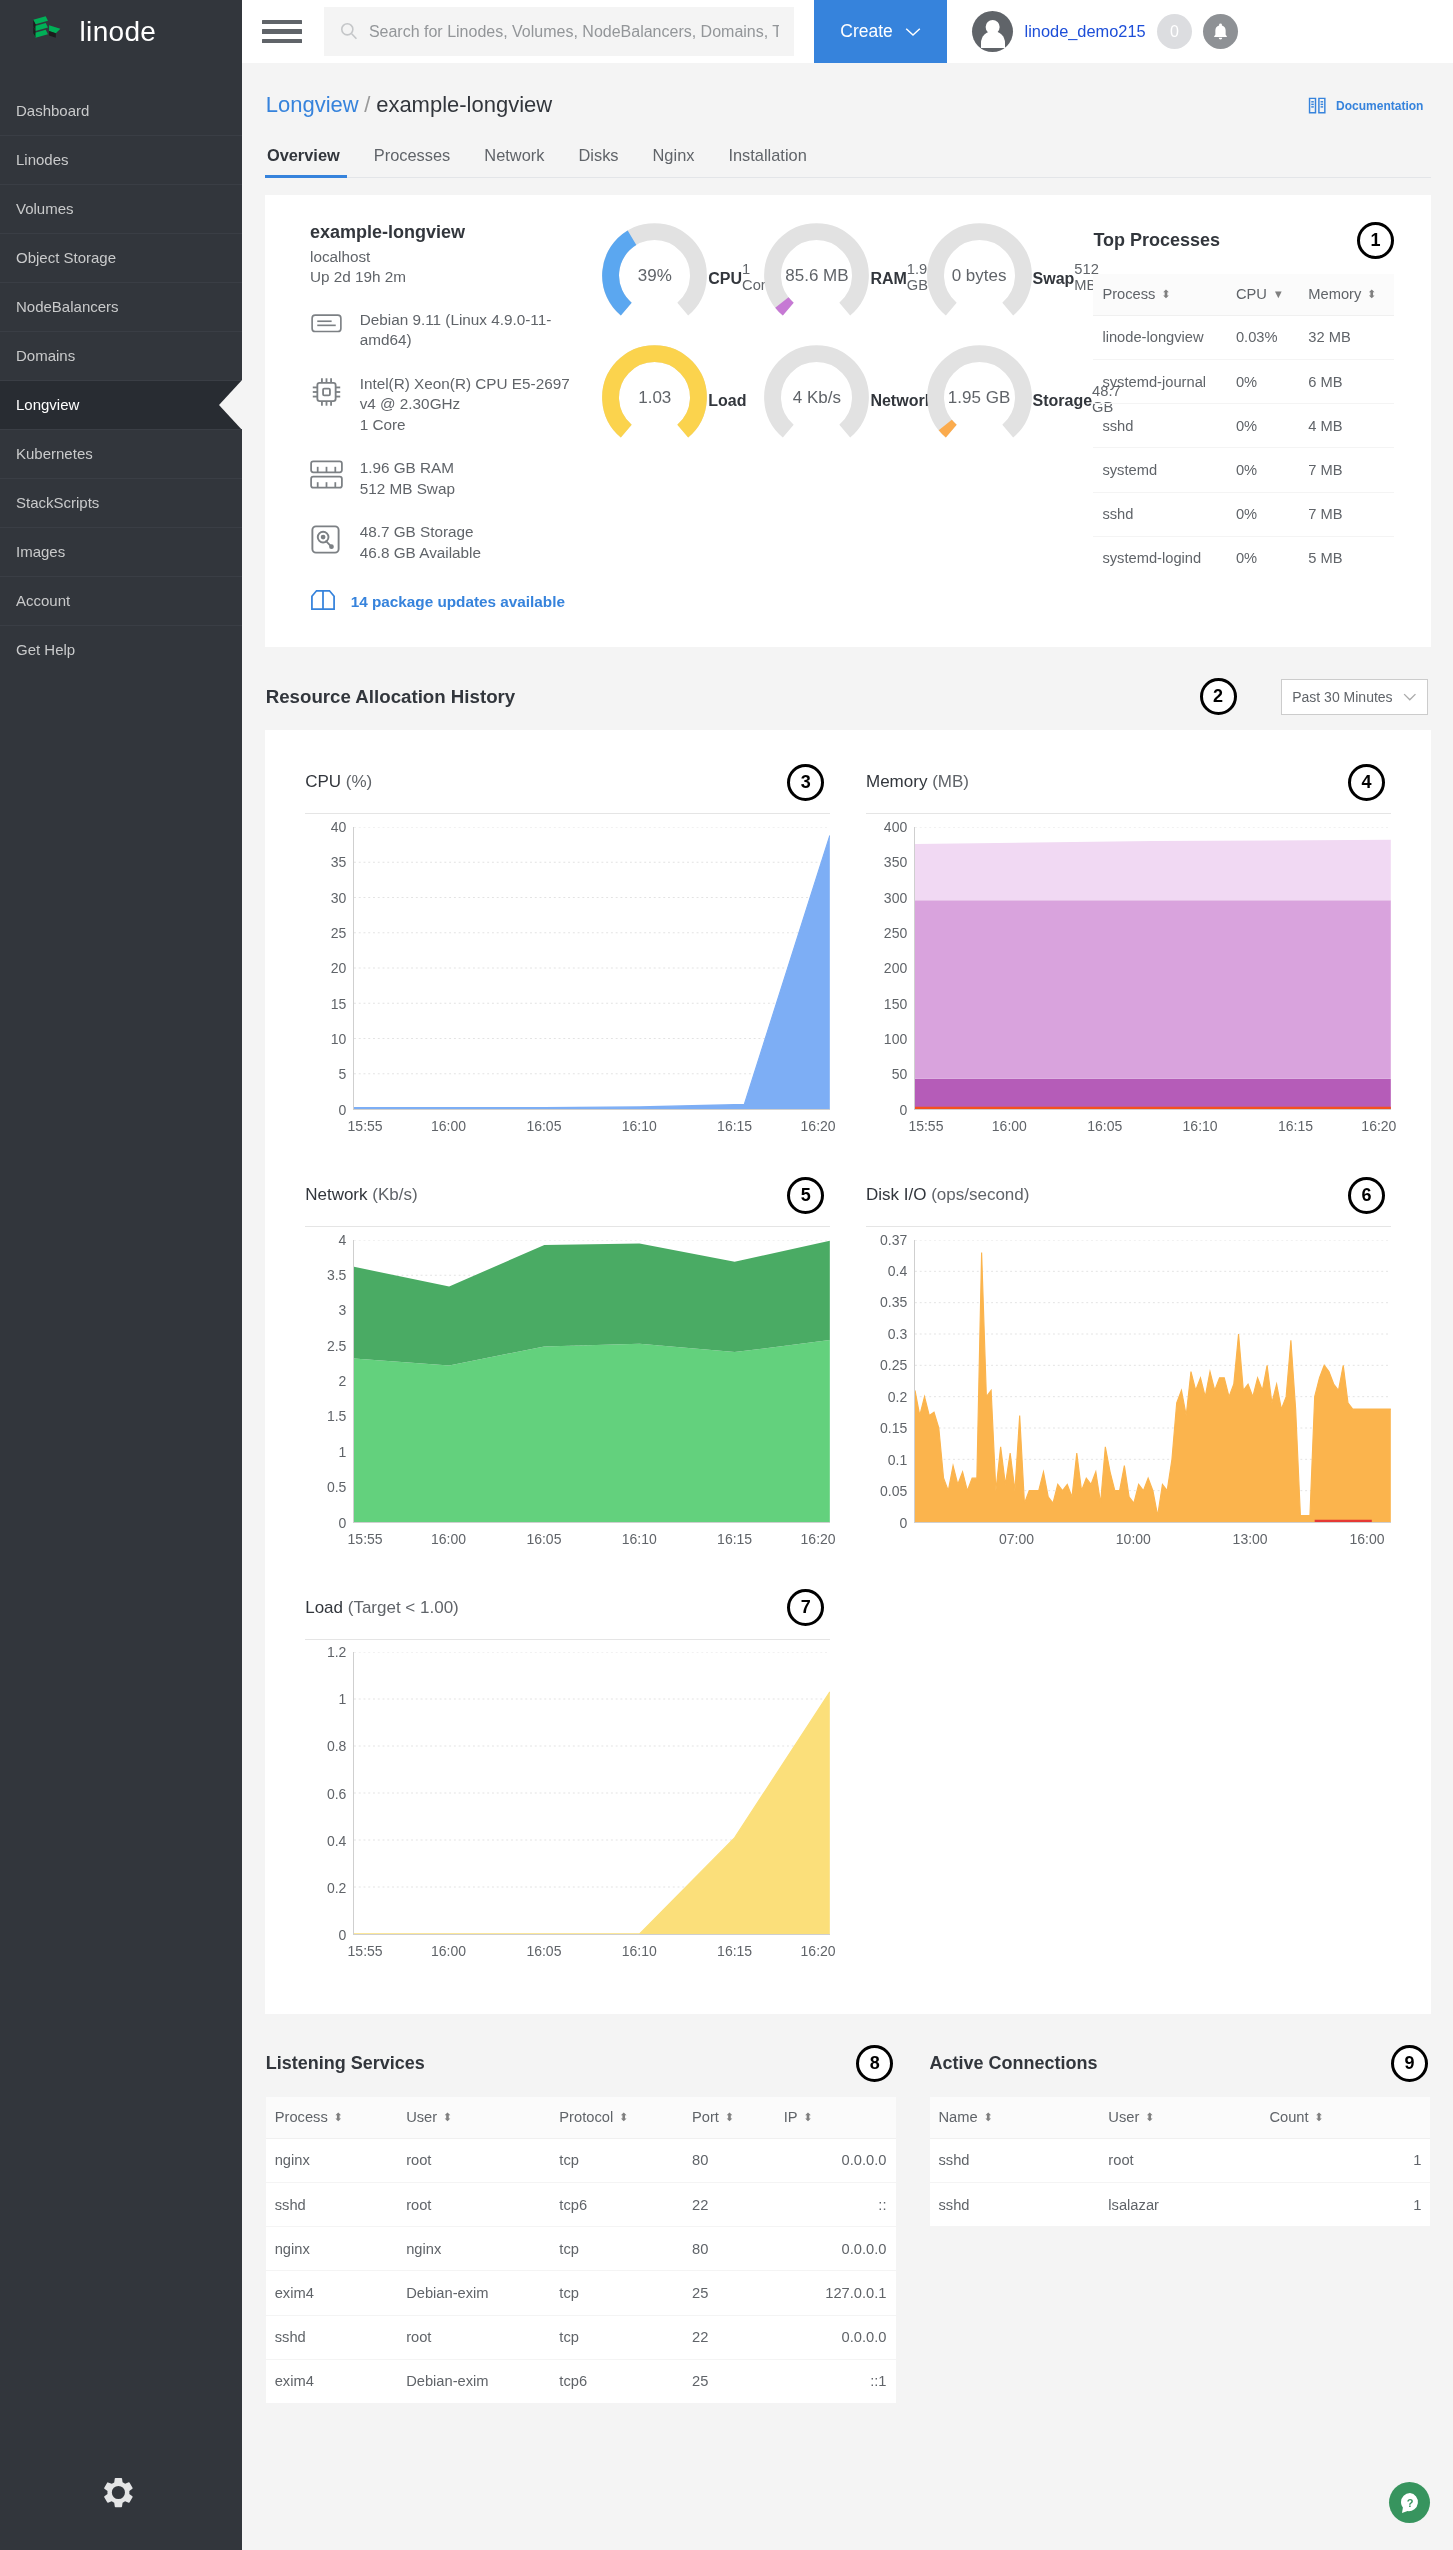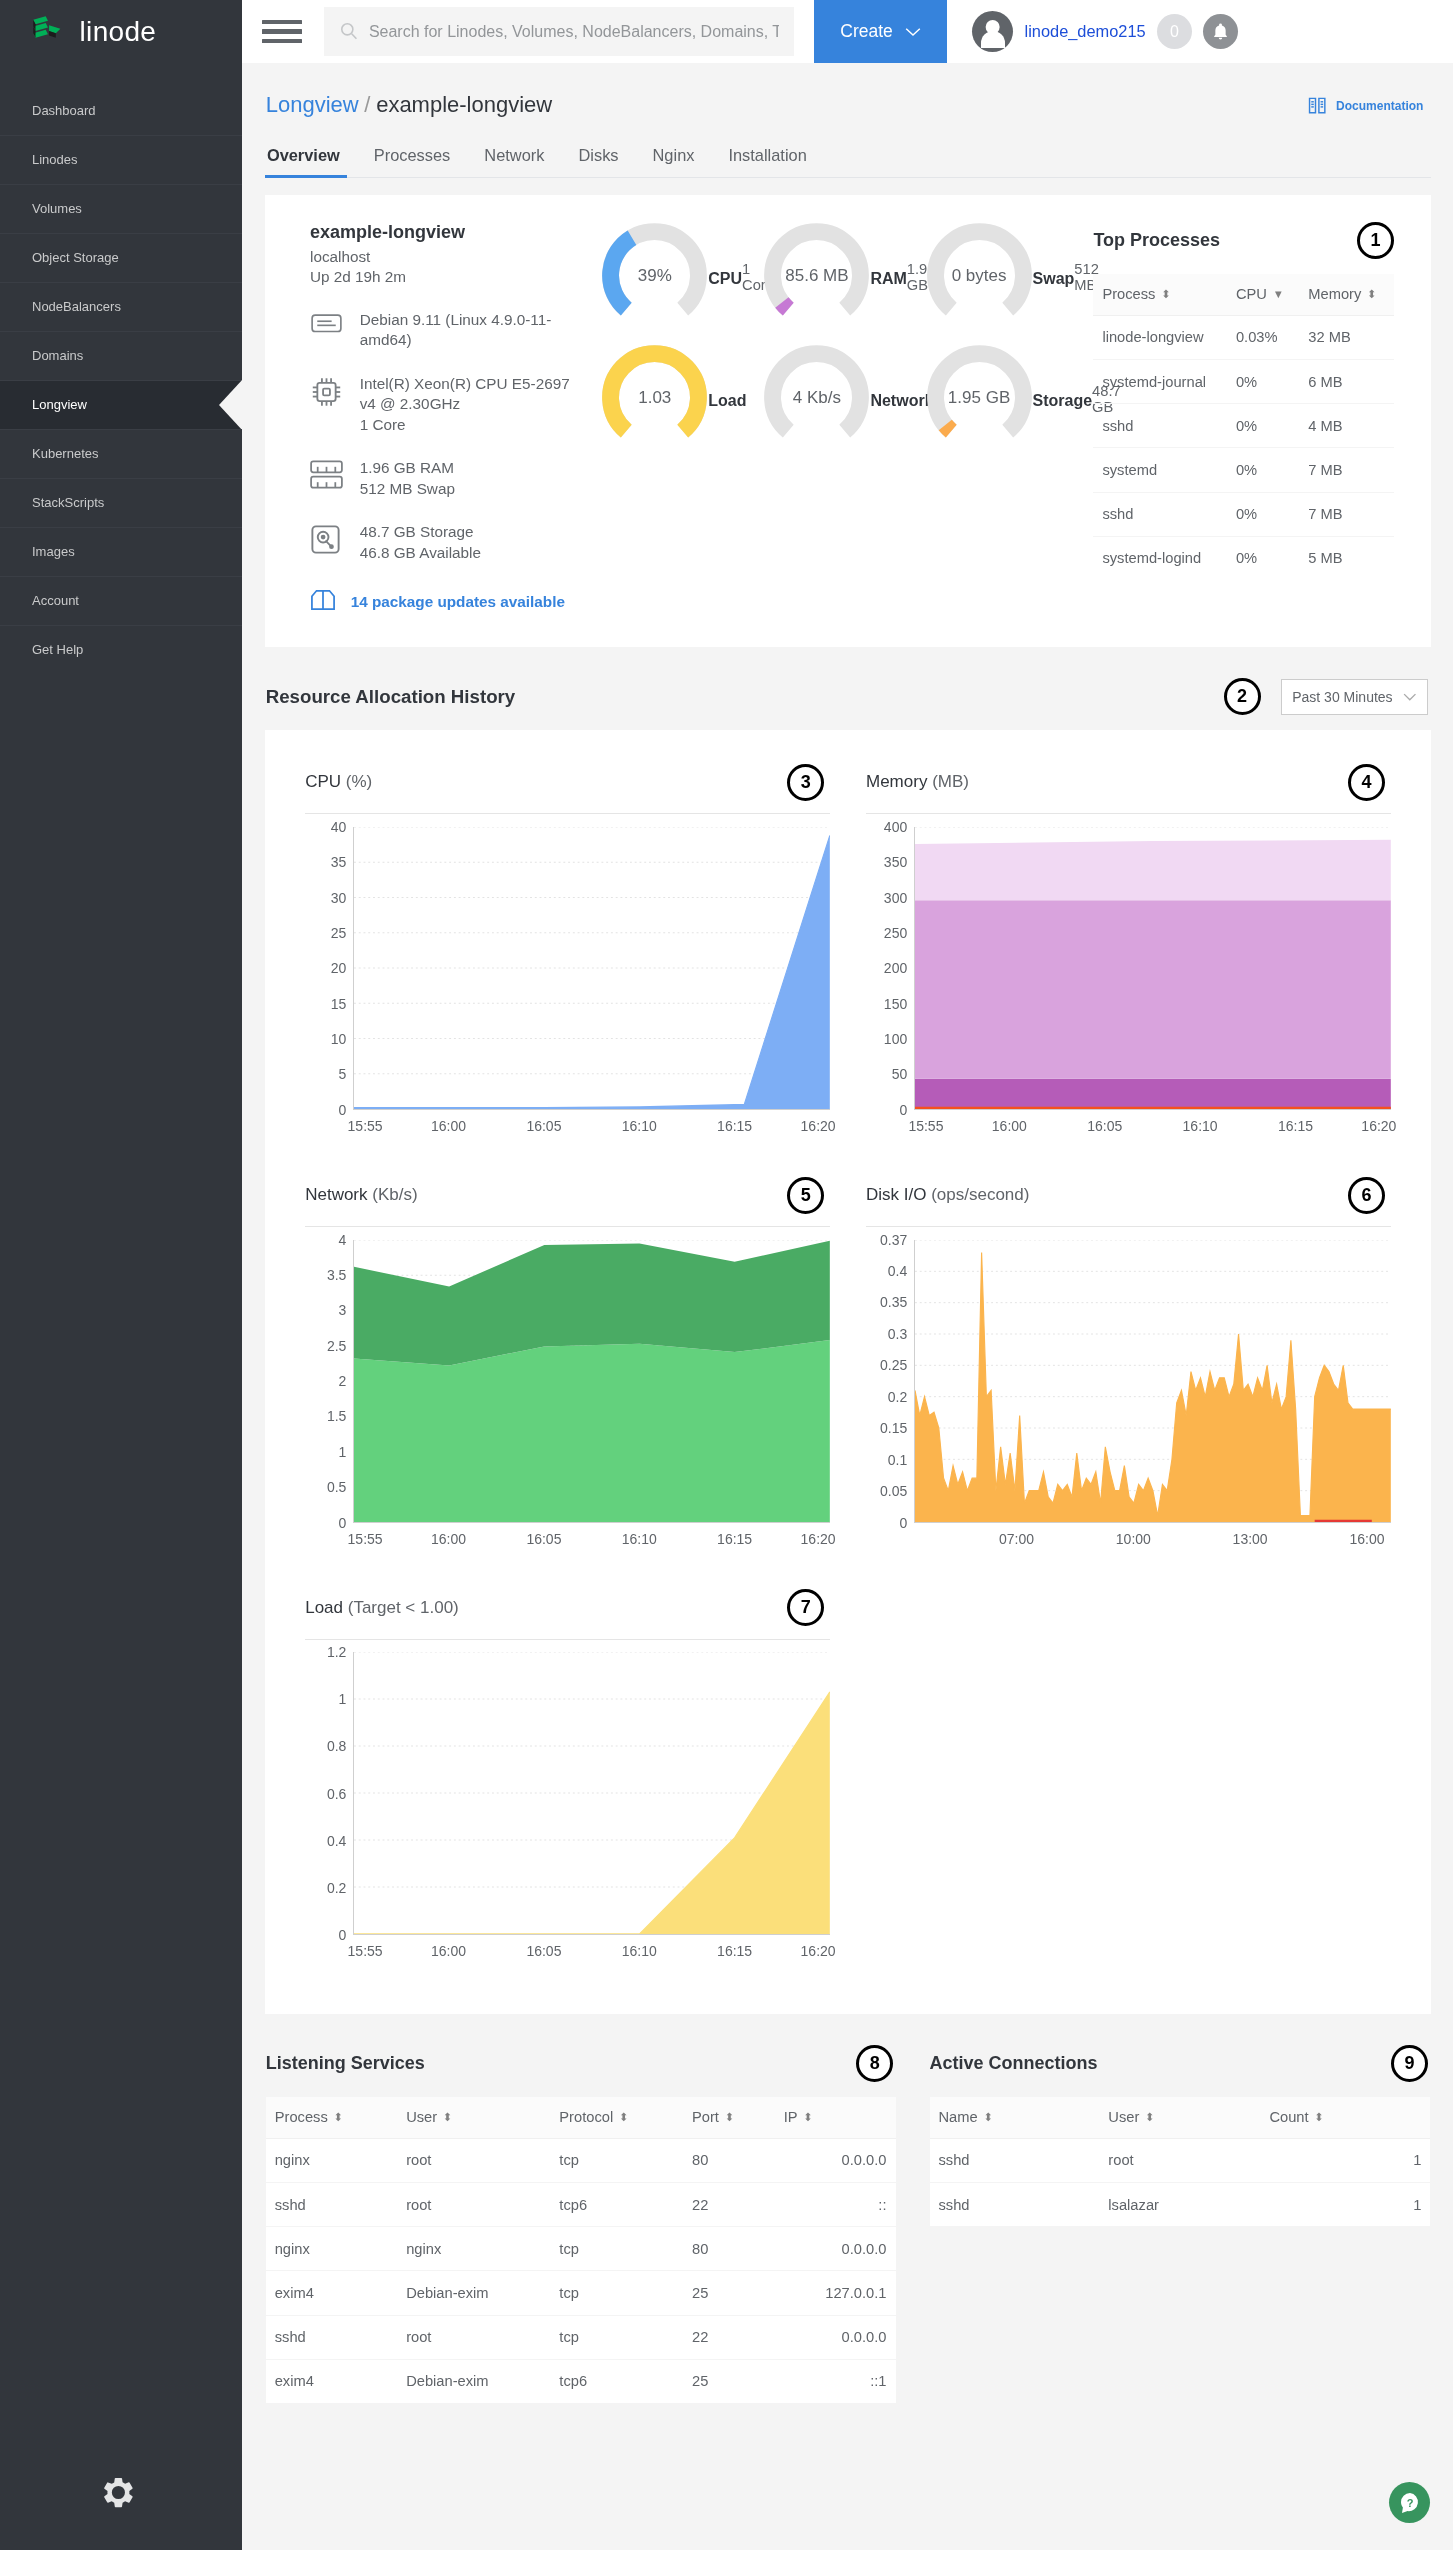--- a/index.html
+++ b/index.html
@@ -18,21 +18,21 @@
     background:#32363c;
     position:relative;
     padding-top:0;
   }
   .logo-wrap { height:63px; display:flex; align-items:center; padding-left:31px; gap:13.6px; }
   .logo-mark { width:35px; height:35px; position:relative; }
   .logo-text { color:#fff; font-size:28px; font-weight:400; letter-spacing:0.3px; }
   .nav { margin-top:22.6px; }
   .nav-item {
     height:49px; display:flex; align-items:center;
-    padding-left:32px; color:#c9cacb; font-size:13px;
+    padding-left:16px; color:#c9cacb; font-size:15px;
     border-top:0.6px solid #3a3e45; position:relative; cursor:pointer;text-align:center;
   }
   .nav-item:first-child { border-top:none; }
   .nav-item.active { background:#282c32; color:#fff; }
   .nav-item.active::after {
     content:""; position:absolute; right:-0.6px; top:50%; transform:translateY(-50%);
     width:0;height:0; border-top:26px solid transparent; border-bottom:26px solid transparent;
     border-right:24px solid #f4f4f4;
   }
   .gear-btn { position:absolute; left:101px; bottom:40px; width:35px; height:35px; cursor:pointer;}
@@ -108,21 +108,21 @@
   .sortable { display:inline-flex; align-items:center; gap:5.7px; cursor:pointer;}
   .ar { display:inline-block; font-size:11.3px; line-height:1; color:#808080;}
   .r { text-align:right; }
 
   .rah-row { display:flex; align-items:center; justify-content:space-between; margin-top:31px; padding:0 3.4px 0 1.1px;}
   .rah-title { font-size:18.7px; font-weight:700; color:#32363c;}
   .rah-right { display:flex; align-items:center; gap:20.4px;}
   .select {
     border:1.1px solid #ccc; background:#fff; height:36px; width:147px;
     display:flex; align-items:center; justify-content:space-between;
-    padding:0 10.2px; font-size:14px; color:#606469; cursor:pointer;
+    padding:0 10.2px; font-size:14px; color:#606469; cursor:pointer;margin-left:24px;
   }
 
   .charts-card { margin-top:14.7px; padding:20.4px 22.6px 26px 22.6px;}
   .chart-grid { display:flex; flex-wrap:wrap; }
   .chart-cell { width:50%; padding:13.6px 18px 22.6px 18px; }
   .chart-head { display:flex; align-items:center; justify-content:space-between; padding-right:5.7px;}
   .chart-title { font-size:17px; color:#32363c; }
   .chart-title .unit { color:#606469; }
   .chart-rule { height:1.1px; background:#e5e5e5; margin-top:12.4px;}
   .chart-body { position:relative; margin-top:12.4px; height:283px; display:flex;}

